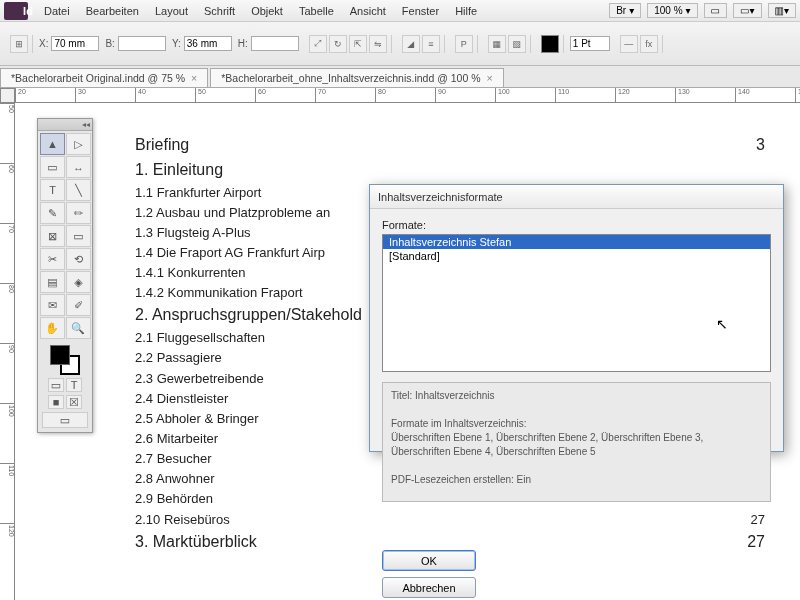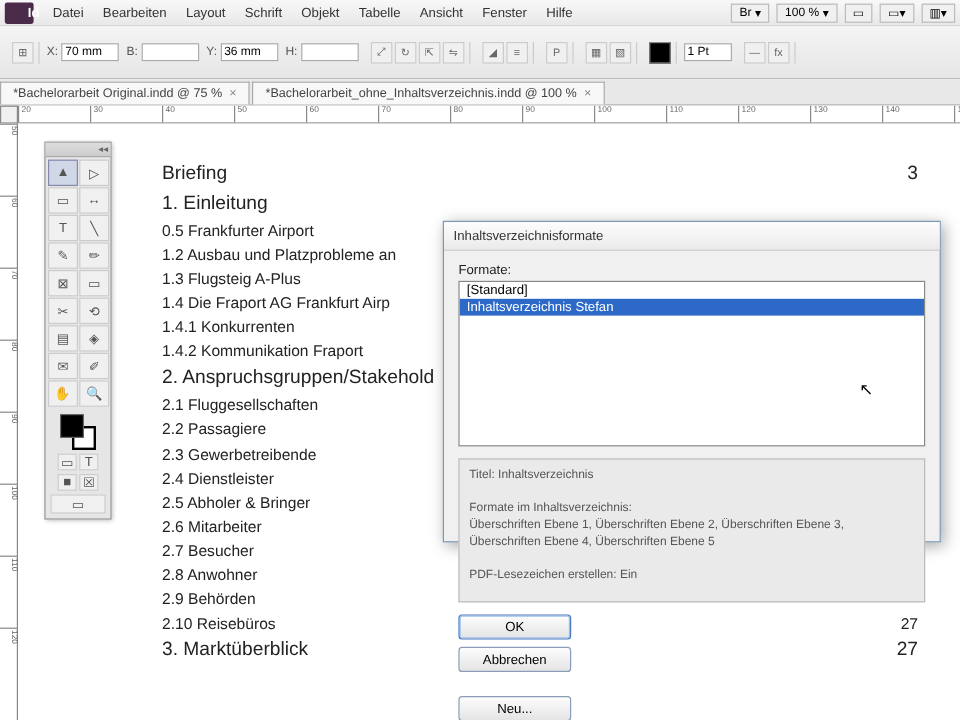--- a/index.html
+++ b/index.html
@@ -42,21 +42,21 @@
 .dialog .body { padding: 10px 12px; display: flex; gap: 10px; flex-direction: column; }
 .dialog .left { flex: 1; }
 .dialog .label { font-size: 11px; margin-bottom: 3px; color: #222; }
 .dialog .listbox { height: 138px; background: #fff; border: 1px solid #888; font-size: 11px; overflow: auto; }
 .dialog .listbox .item { padding: 1px 6px; }
 .dialog .listbox .item.sel { background: #2d6ac8; color: #fff; }
 .dialog .settings { margin-top: 10px; }
 .dialog .settingsbox { height: 120px; background: #eaeaea; border: 1px solid #bbb; padding: 6px 8px; font-size: 10px; color: #555; line-height: 1.4; overflow: auto; }
 .dialog .btns { width: 94px; display: flex; flex-direction: column; gap: 6px; }
 .dialog .btns button { height: 21px; background: linear-gradient(#fdfdfd,#e4e4e4); border: 1px solid #8a9db5; border-radius: 3px; font-size: 11px; cursor: pointer; }
-.dialog .btns button.primary { border: 1px solid #4a7abf; box-shadow: 0 0 0 1px #9ec2ef inset; }
+.dialog .btns button.primary { border: 1px solid #4a7abf; box-shadow: 0 0 0 1px #9ec2ef inset; margin-top: 38px; }
 .dialog .btns .gap { height: 8px; }
 .cursor { position: absolute; left: 716px; top: 316px; font-size: 14px; color: #000; pointer-events: none; }
 </style>
 </head>
 <body>
 
 <div class="menubar">
   <div class="logo">Id</div>
   <div class="mi">Datei</div>
   <div class="mi">Bearbeiten</div>
@@ -205,21 +205,21 @@
   <div class="doc" id="docrows">
       <div class="row h">
         <span>Briefing</span>
         <span>3</span>
       </div>
       <div class="row h">
         <span>1. Einleitung</span>
         <span></span>
       </div>
       <div class="row">
-        <span>0.5 Frankfurter Airport</span>
+        <span>1.1 Frankfurter Airport</span>
         <span></span>
       </div>
       <div class="row">
         <span>1.2 Ausbau und Platzprobleme an</span>
         <span></span>
       </div>
       <div class="row">
         <span>1.3 Flugsteig A-Plus</span>
         <span></span>
       </div>
@@ -287,22 +287,22 @@
 </div>
 
 <div class="dialog">
   <div class="titlebar">
       <span>Inhaltsverzeichnisformate</span>
     </div>
   <div class="body">
     <div class="left">
       <div class="label">Formate:</div>
       <div class="listbox" id="dlglist">
+          <div class="item sel">Inhaltsverzeichnis Stefan</div>
           <div class="item">[Standard]</div>
-          <div class="item sel">Inhaltsverzeichnis Stefan</div>
         </div>
       <div class="settings">
         <div class="settingsbox" id="dlgsettings">
             <div>Titel: Inhaltsverzeichnis</div>
             <div>&nbsp;</div>
             <div>Formate im Inhaltsverzeichnis:</div>
             <div>Überschriften Ebene 1, Überschriften Ebene 2, Überschriften Ebene 3, Überschriften Ebene 4, Überschriften Ebene 5</div>
             <div>&nbsp;</div>
             <div>PDF-Lesezeichen erstellen: Ein</div>
           </div>

